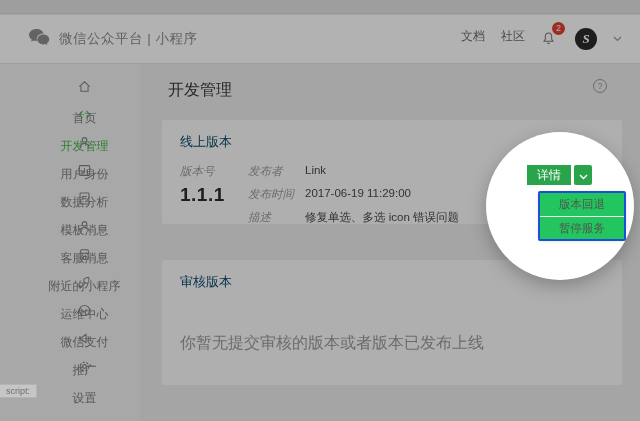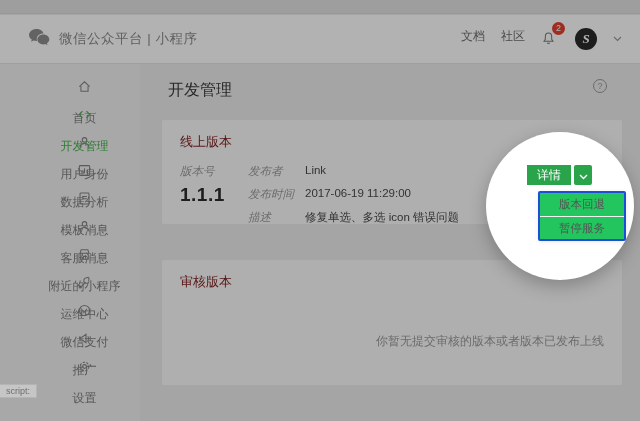--- a/index.html
+++ b/index.html
@@ -34,31 +34,31 @@
 
   
   .main-bg { position:absolute; left:140px; top:64px; right:0; bottom:0; background:#ececec; }
   .page-title { position:absolute; left:168px; top:80px; font-size:16px; color:#3a3a3a; z-index:1; }
   .help-icon { position:absolute; left:593px; top:79px; width:14px; height:14px; border:1px solid #9b9b9b;
                border-radius:50%; color:#9b9b9b; font-size:9px; line-height:12px; text-align:center; z-index:1; cursor:pointer; }
 
   .card { position:absolute; background:#fbfbfb; border-radius:2px; z-index:1; }
   .card1 { left:162px; top:120px; width:460px; height:104px; padding:13px 18px; }
   .card2 { left:162px; top:260px; width:460px; height:125px; padding:13px 18px; }
-  .card-title { font-size:13px; color:#7f1d1d; }
+  .card-title { font-size:13px; color:#0c4a6e; }
 
   .info { display:flex; margin-top:13px; }
   .info-col1 { width:68px; }
   .f-label { font-size:11.5px; color:#9b9b9b;font-style:italic; }
   .version-value { margin-top:5px; font-size:19px; color:#2c2c2c; font-weight:bold; letter-spacing:.5px; }
   .info-col2 .row { display:flex; margin-bottom:8px; }
   .info-col2 .f-label { width:57px; flex:0 0 auto; }
   .f-value { font-size:11.5px; color:#4a4a4a; }
 
-  .empty-text { margin-top:42px; text-align:right; font-size:12px; color:#9b9b9b; }
+  .empty-text { margin-top:42px; text-align:left; font-size:16px; color:#9b9b9b; }
 
   
   .overlay { position:absolute; inset:0; background:rgba(0,0,0,0.30); z-index:5; }
   .spotlight { position:absolute; left:486px; top:132px; width:148px; height:148px; border-radius:50%;
                background:#ffffff; z-index:6; box-shadow:0 6px 18px rgba(0,0,0,0.25); }
 
   .btn-detail { position:absolute; left:527px; top:165px; width:44px; height:20px; z-index:7;
                 background:#2aa44a; color:#fff; font-size:12px; line-height:20px; text-align:center;
                 border:none; border-radius:0; cursor:pointer; font-family:inherit; }
   .btn-caret { position:absolute; left:574px; top:165px; width:18px; height:20px; z-index:7;

